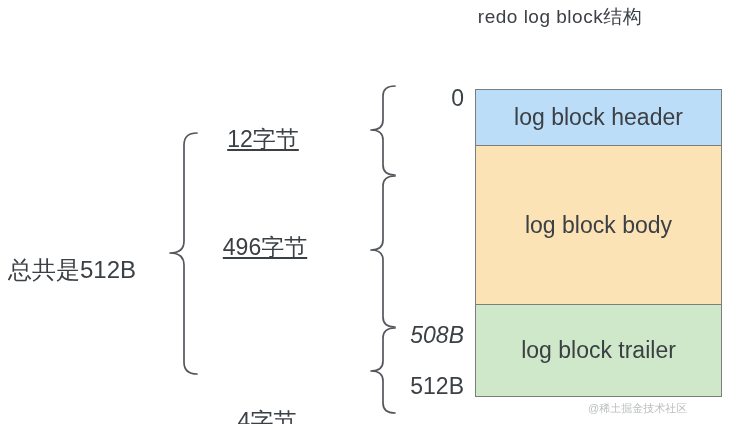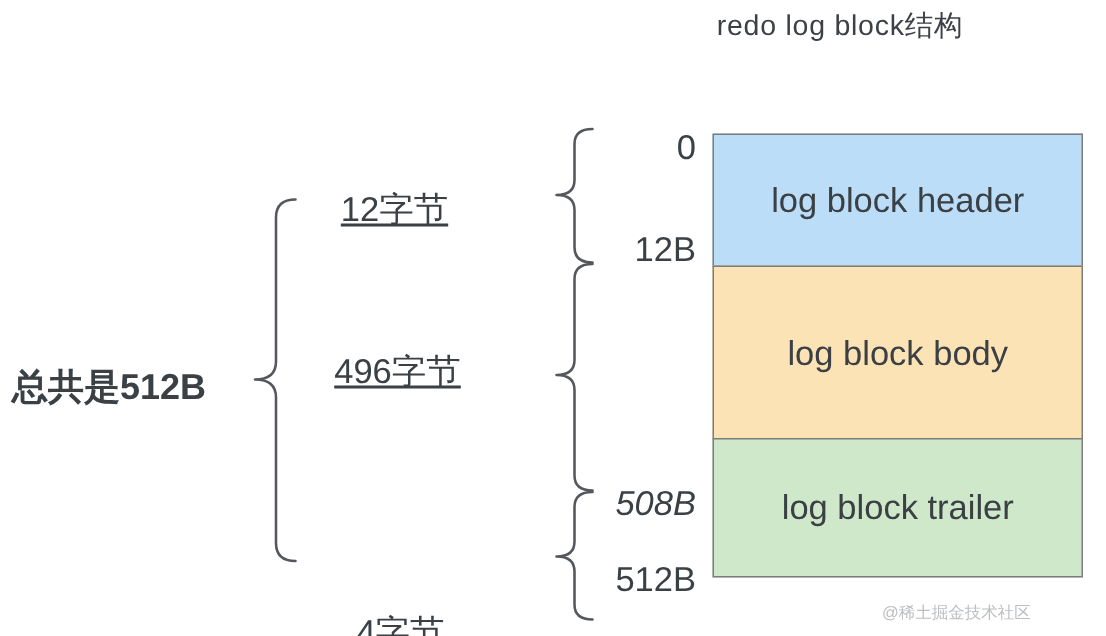--- a/index.html
+++ b/index.html
@@ -5,39 +5,39 @@
   html,body{margin:0;padding:0;background:#fff;}
   .canvas{
     position:relative;width:737px;height:424px;background:#fff;overflow:hidden;
     font-family:"Liberation Sans","DejaVu Sans",sans-serif;color:#3b4045;
   }
   .abs{position:absolute;}
   .title{
     left:390px;top:4px;width:340px;text-align:center;
     font-size:19px;letter-spacing:.5px;color:#3d4146;white-space:nowrap;
   }
-  .total-label{left:8px;top:242px;font-size:24px;white-space:nowrap;font-weight:bold;}
+  .total-label{left:8px;top:254px;font-size:24px;white-space:nowrap;}
   .size-label{width:140px;text-align:center;font-size:23px;white-space:nowrap;text-decoration:underline;}
   .size-header{left:193px;top:124px;}
   .size-body{left:195px;top:232px;}
   .size-trailer{left:197px;top:362px;margin-top:44px;}
   .offset{left:380px;width:84px;text-align:right;font-size:23px;white-space:nowrap;}
   .off-0{top:85px;}
   .off-12{top:153px;}
   .off-508{top:322px;font-style:italic;}
   .off-512{top:373px;}
   .blocks{left:475px;top:89px;width:247px;}
   .block{
     box-sizing:border-box;width:247px;border:1px solid #7d7d7d;
     display:flex;align-items:center;justify-content:center;
     font-size:23px;white-space:nowrap;color:#3b4045;
   }
   .block+.block{margin-top:-1px;}
-  .block-header{height:89px;}
-  .block-body{height:116px;}
+  .block-header{height:57px;}
+  .block-body{height:160px;}
   .block-trailer{height:93px;}
   .braces{left:0;top:0;width:737px;height:424px;pointer-events:none;}
   .braces path{fill:none;stroke:#54575c;stroke-width:1.7;stroke-linecap:round;stroke-linejoin:round;}
   .watermark{left:588px;top:401px;font-size:11px;color:#bcbec0;white-space:nowrap;}
 </style>
 </head>
 <body>
 
 <div class="canvas">
 
@@ -50,21 +50,20 @@
     <path d="M 395,86 Q 383,86 383,96 L 383,120 Q 383,130 371,130 Q 383,130 383,140 L 383,165 Q 383,175 395,175"></path>
     <path d="M 395,176 Q 383,176 383,186 L 383,240 Q 383,250 371,250 Q 383,250 383,260 L 383,317 Q 383,327 395,327"></path>
     <path d="M 395,328 Q 383,328 383,338 L 383,361 Q 383,371 371,371 Q 383,371 383,381 L 383,403 Q 383,413 395,413"></path>
   </svg>
 
   <div class="abs size-label size-header">12字节</div>
   <div class="abs size-label size-body">496字节</div>
   <div class="abs size-label size-trailer">4字节</div>
 
   <div class="abs offset off-0">0</div>
-  <div class="abs offset off-12">12B</div>
   <div class="abs offset off-508">508B</div>
   <div class="abs offset off-512">512B</div>
 
   <div class="abs blocks">
     <div class="block block-header" style="background-color: rgb(188, 221, 248);">
       <span>log block header</span>
     </div>
     <div class="block block-body" style="background-color: rgb(252, 227, 182);">
       <span>log block body</span>
     </div>

